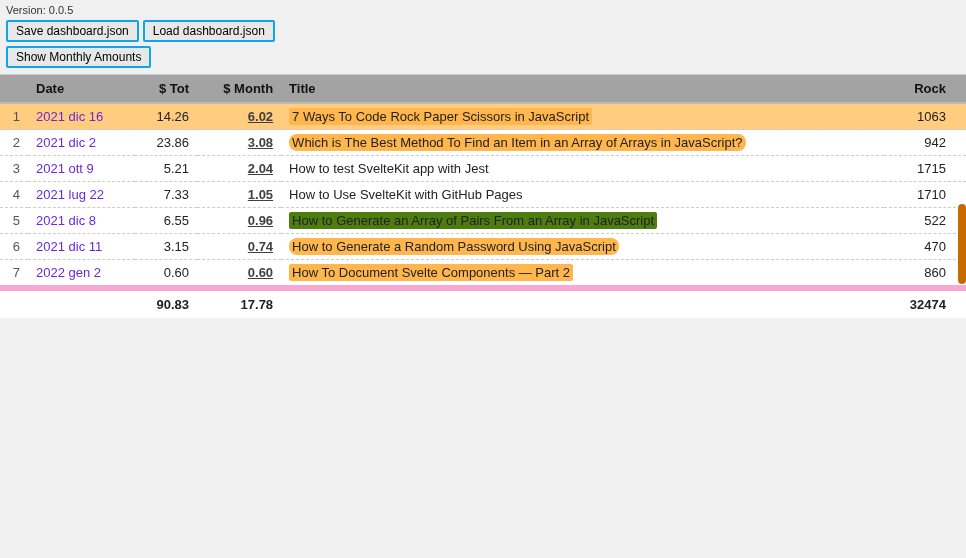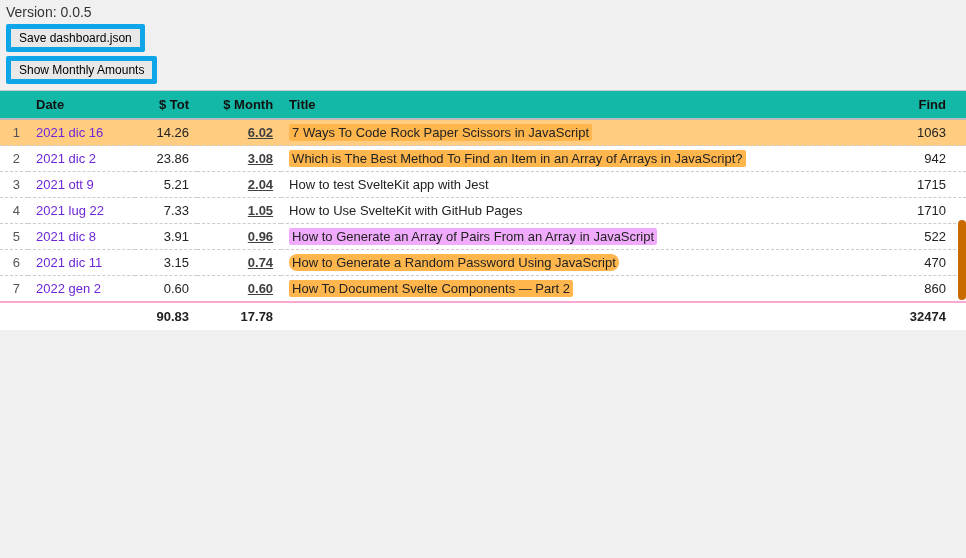--- a/index.html
+++ b/index.html
@@ -9,31 +9,31 @@
       background: #f0f0f0;
       color: #222;
       width: 966px;
       min-height: 558px;
     }
     .top-bar {
       padding: 4px 6px 2px 6px;
       background: #f0f0f0;
     }
     .version {
-      font-size: 14px;
+      font-size: 11px;
       color: #333;
       margin-bottom: 4px;
     }
     .btn-row {
       display: flex;
       gap: 4px;
       margin-bottom: 4px;
     }
     .btn {
-      border: 5px solid #0ea5e9;
+      border: 2px solid #0ea5e9;
       background: #e8e8e8;
       padding: 2px 8px;
       font-size: 12px;
       cursor: pointer;
       border-radius: 2px;
     }
     .table-container {
       width: 100%;
       border-collapse: collapse;
       background: white;
@@ -45,37 +45,37 @@
     }
     thead tr {
       border-bottom: 2px solid #bbb;
     }
     thead th {
       padding: 6px 8px;
       text-align: left;
       font-weight: bold;
       font-size: 13px;
       color: #111;
-      background: #14b8a6;
+      background: #a3a3a3;
     }
     thead th.num { text-align: right; }
     tbody tr {
       border-bottom: 1px dashed #ccc;
     }
     tbody td {
       padding: 5px 8px;
       font-size: 13px;
     }
     td.idx { color: #555; text-align: right; width: 24px; }
     td.date { color: #6d28d9; }
     td.num { text-align: right; color: #222; }
     td.bold-num { text-align: right; font-weight: bold; color: #404040; text-decoration: underline; }
     td.title { }
     tfoot tr td {
-      border-top: 2px solid #f9a8d4;
+      border-top: 6px solid #f9a8d4;
       padding: 6px 8px;
       font-weight: bold;
       text-align: right;
     }
     .scrollbar-hint {
       position: absolute;
       right: 0;
       top: 130px;
       width: 8px;
       height: 80px;
@@ -86,53 +86,54 @@
       position: relative;
     }
   </style>
 </head>
 <body>
 
 <div class="top-bar">
   <div class="version">Version: 0.0.5</div>
   <div class="btn-row">
     <button class="btn">Save dashboard.json</button>
+    <button class="btn">Load dashboard.json</button>
   </div>
   <div class="btn-row">
     <button class="btn">Show Monthly Amounts</button>
   </div>
 </div>
 
 <div class="wrapper">
   <table class="table-container">
     <thead>
       <tr>
         <th style="width:28px;"></th>
         <th>Date</th>
         <th class="num">$ Tot</th>
         <th class="num">$ Month</th>
         <th>Title</th>
-        <th class="num" style="padding-right:20px;">Find</th>
+        <th class="num" style="padding-right:20px;">Rock</th>
       </tr>
     </thead>
     <tbody id="table-body">
     <tr style="background: rgb(255, 204, 128);">
           <td class="idx">1</td>
           <td class="date">2021 dic 16</td>
           <td class="num">14.26</td>
           <td class="bold-num">6.02</td>
           <td class="title"><span style="background: rgb(255, 183, 77); padding: 1px 3px; border-radius: 2px;">7 Ways To Code Rock Paper Scissors in JavaScript</span></td>
           <td class="num" style="padding-right: 20px;">1063</td>
         </tr>
         <tr>
           <td class="idx">2</td>
           <td class="date">2021 dic 2</td>
           <td class="num">23.86</td>
           <td class="bold-num">3.08</td>
-          <td class="title"><span style="background: rgb(255, 183, 77); padding: 1px 3px; border-radius: 2px;">Which is The Best Method To Find an Item in an Array of Arrays in JavaScript?</span></td>
+          <td class="title"><span style="background: rgb(255, 183, 77); padding: 1px 3px; border-radius: 8px;">Which is The Best Method To Find an Item in an Array of Arrays in JavaScript?</span></td>
           <td class="num" style="padding-right: 20px;">942</td>
         </tr>
         <tr>
           <td class="idx">3</td>
           <td class="date">2021 ott 9</td>
           <td class="num">5.21</td>
           <td class="bold-num">2.04</td>
           <td class="title">How to test SvelteKit app with Jest</td>
           <td class="num" style="padding-right: 20px;">1715</td>
         </tr>
@@ -140,23 +141,23 @@
           <td class="idx">4</td>
           <td class="date">2021 lug 22</td>
           <td class="num">7.33</td>
           <td class="bold-num">1.05</td>
           <td class="title">How to Use SvelteKit with GitHub Pages</td>
           <td class="num" style="padding-right: 20px;">1710</td>
         </tr>
         <tr>
           <td class="idx">5</td>
           <td class="date">2021 dic 8</td>
-          <td class="num">3.91</td>
+          <td class="num">6.55</td>
           <td class="bold-num">0.96</td>
-          <td class="title"><span style="background: #f0abfc; padding: 1px 3px; border-radius: 2px;">How to Generate an Array of Pairs From an Array in JavaScript</span></td>
+          <td class="title"><span style="background: #4d7c0f; padding: 1px 3px; border-radius: 2px;">How to Generate an Array of Pairs From an Array in JavaScript</span></td>
           <td class="num" style="padding-right: 20px;">522</td>
         </tr>
         <tr>
           <td class="idx">6</td>
           <td class="date">2021 dic 11</td>
           <td class="num">3.15</td>
           <td class="bold-num">0.74</td>
           <td class="title"><span style="background: rgb(255, 183, 77); padding: 1px 3px; border-radius: 8px;">How to Generate a Random Password Using JavaScript</span></td>
           <td class="num" style="padding-right: 20px;">470</td>
         </tr>

